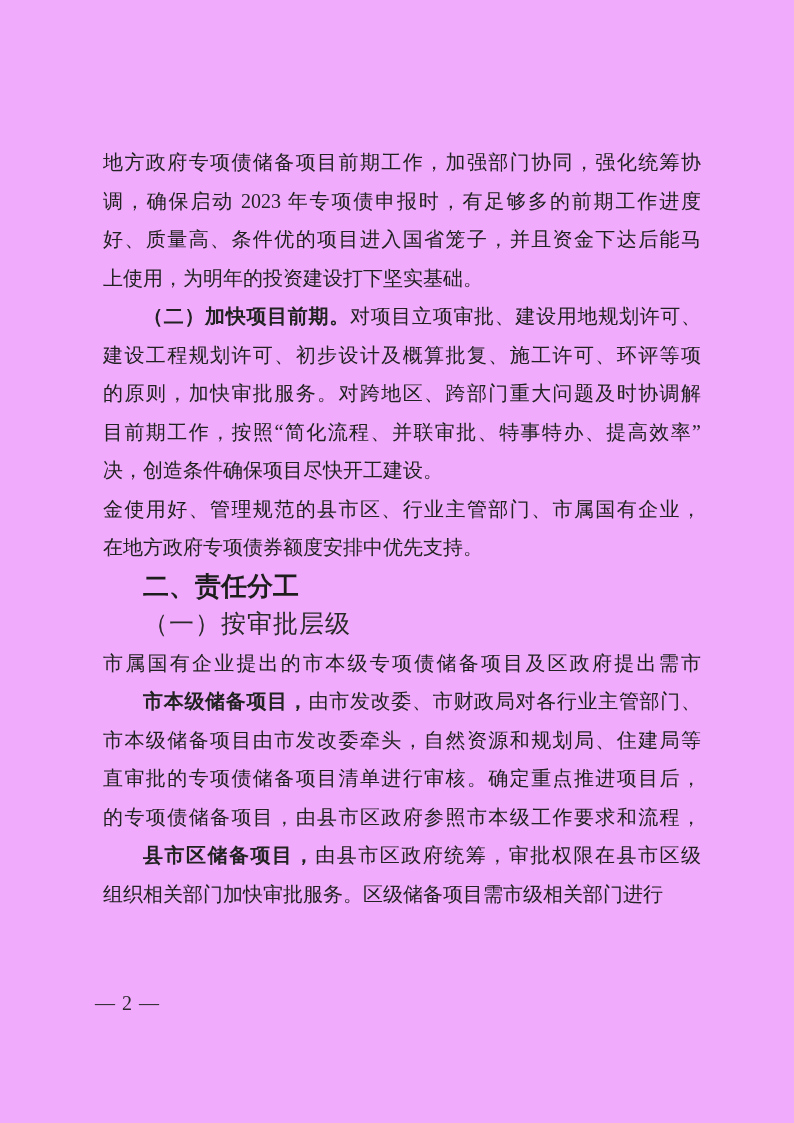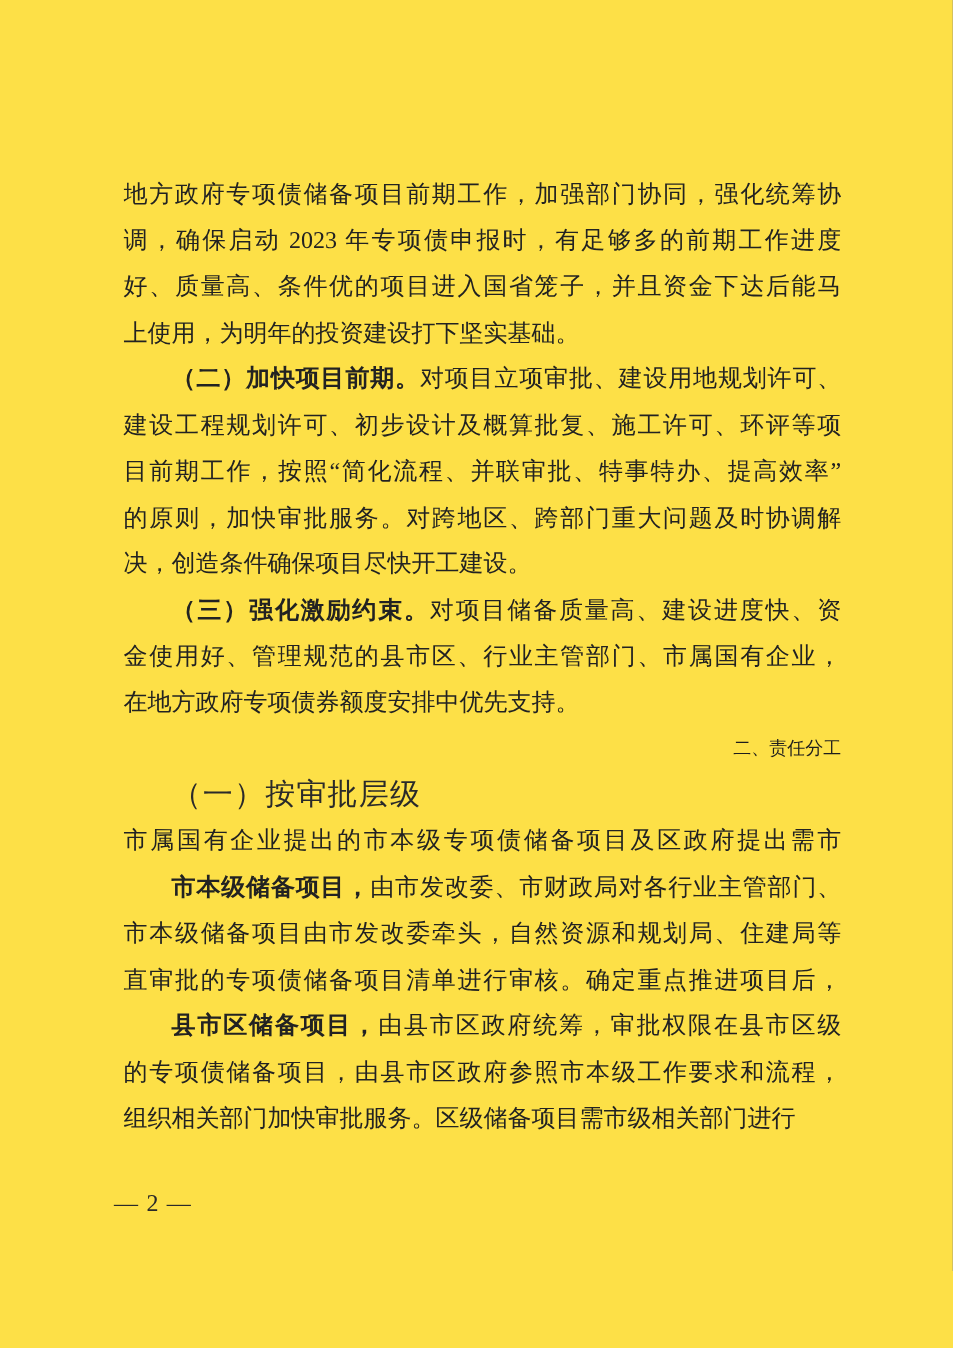--- a/index.html
+++ b/index.html
@@ -2,21 +2,21 @@
 <html><head>
 <meta charset="utf-8">
 <style>
   * { margin: 0; padding: 0; box-sizing: border-box; }
   html, body { background: #888; }
   .page {
     position: relative;
     width: 794px;
     height: 1123px;
     margin: 0 auto;
-    background: #fde047;
+    background: #f0abfc;
     font-family: "Liberation Serif", "DejaVu Serif", serif;
     color: #222222;
     overflow: hidden;
   }
   .content {
     position: absolute;
     left: 103px;
     top: 143px;
     width: 598px;
   }
@@ -29,25 +29,24 @@
     overflow: hidden;
     white-space: nowrap;
   }
   .line.fill { text-align-last: justify; white-space: normal; }
   .line.indent { text-indent: 40px; }
   .lead { font-weight: bold; }
   .h1 {
     height: 38.5px;
     line-height: 38.5px;
     padding-left: 40px;
-    font-size: 15px;
-    font-weight: normal;
+    font-size: 26px;
+    font-weight: bold;
     font-family: "Liberation Sans", "DejaVu Sans", sans-serif;
     color: #1d1d1d;
-    text-align: right;
   }
   .h2 {
     height: 38.5px;
     line-height: 38.5px;
     padding-left: 40px;
     font-size: 25px;
     font-weight: normal;
     letter-spacing: 1px;
     color: #2a2a2a;
   }
@@ -67,37 +66,36 @@
   <div class="content">
       <div class="para">
         <div class="line fill"><span>地方政府专项债储备项目前期工作，加强部门协同，强化统筹协</span></div>
         <div class="line fill"><span>调，确保启动 2023 年专项债申报时，有足够多的前期工作进度</span></div>
         <div class="line fill"><span>好、质量高、条件优的项目进入国省笼子，并且资金下达后能马</span></div>
         <div class="line"><span>上使用，为明年的投资建设打下坚实基础。</span></div>
       </div>
       <div class="para">
         <div class="line fill indent"><span class="lead">（二）加快项目前期。</span><span>对项目立项审批、建设用地规划许可、</span></div>
         <div class="line fill"><span>建设工程规划许可、初步设计及概算批复、施工许可、环评等项</span></div>
+        <div class="line fill"><span>的原则，加快审批服务。对跨地区、跨部门重大问题及时协调解</span></div>
         <div class="line fill"><span>目前期工作，按照“简化流程、并联审批、特事特办、提高效率”</span></div>
-        <div class="line fill"><span>的原则，加快审批服务。对跨地区、跨部门重大问题及时协调解</span></div>
         <div class="line"><span>决，创造条件确保项目尽快开工建设。</span></div>
       </div>
       <div class="para">
-        <div class="line fill indent"><span class="lead">（三）强化激励约束。</span><span>对项目储备质量高、建设进度快、资</span></div>
         <div class="line fill"><span>金使用好、管理规范的县市区、行业主管部门、市属国有企业，</span></div>
         <div class="line"><span>在地方政府专项债券额度安排中优先支持。</span></div>
       </div>
       <div class="h1">二、责任分工</div>
       <div class="h2">（一）按审批层级</div>
       <div class="para">
         <div class="line fill"><span>市属国有企业提出的市本级专项债储备项目及区政府提出需市</span></div>
         <div class="line fill indent"><span class="lead">市本级储备项目，</span><span>由市发改委、市财政局对各行业主管部门、</span></div>
         <div class="line fill"><span>市本级储备项目由市发改委牵头，自然资源和规划局、住建局等</span></div>
         <div class="line fill"><span>直审批的专项债储备项目清单进行审核。确定重点推进项目后，</span></div>
       </div>
       <div class="para">
+        <div class="line fill"><span>的专项债储备项目，由县市区政府参照市本级工作要求和流程，</span></div>
         <div class="line fill indent"><span class="lead">县市区储备项目，</span><span>由县市区政府统筹，审批权限在县市区级</span></div>
-        <div class="line fill"><span>的专项债储备项目，由县市区政府参照市本级工作要求和流程，</span></div>
         <div class="line"><span>组织相关部门加快审批服务。区级储备项目需市级相关部门进行</span></div>
       </div>
     </div>
   <div class="footer">— 2 —</div>
 </div>
 
 </body></html>

